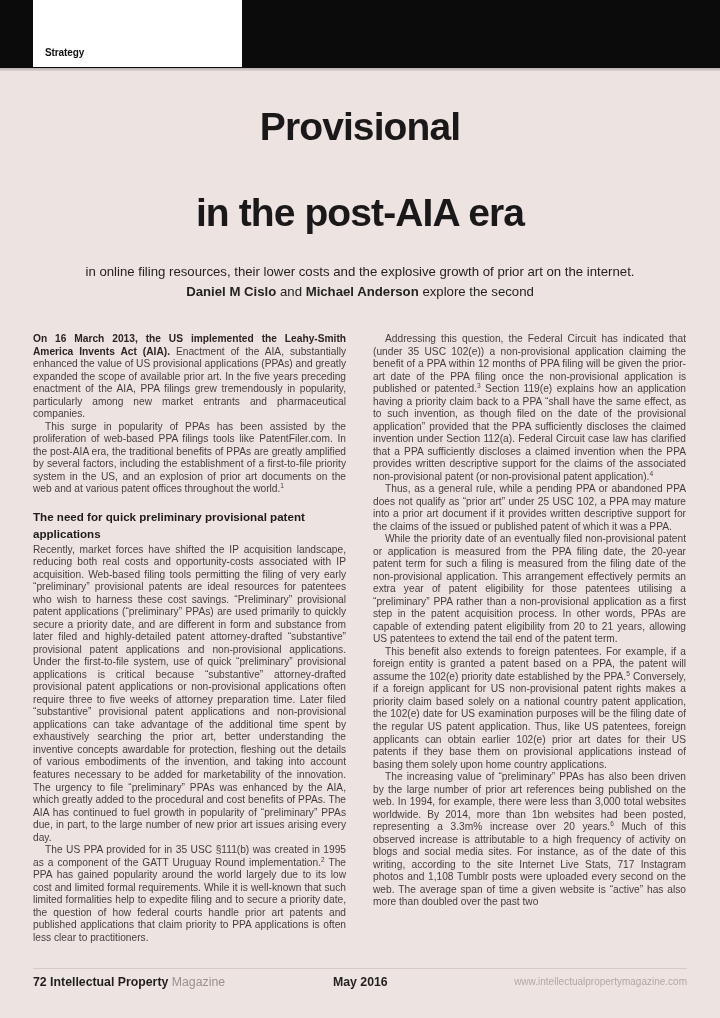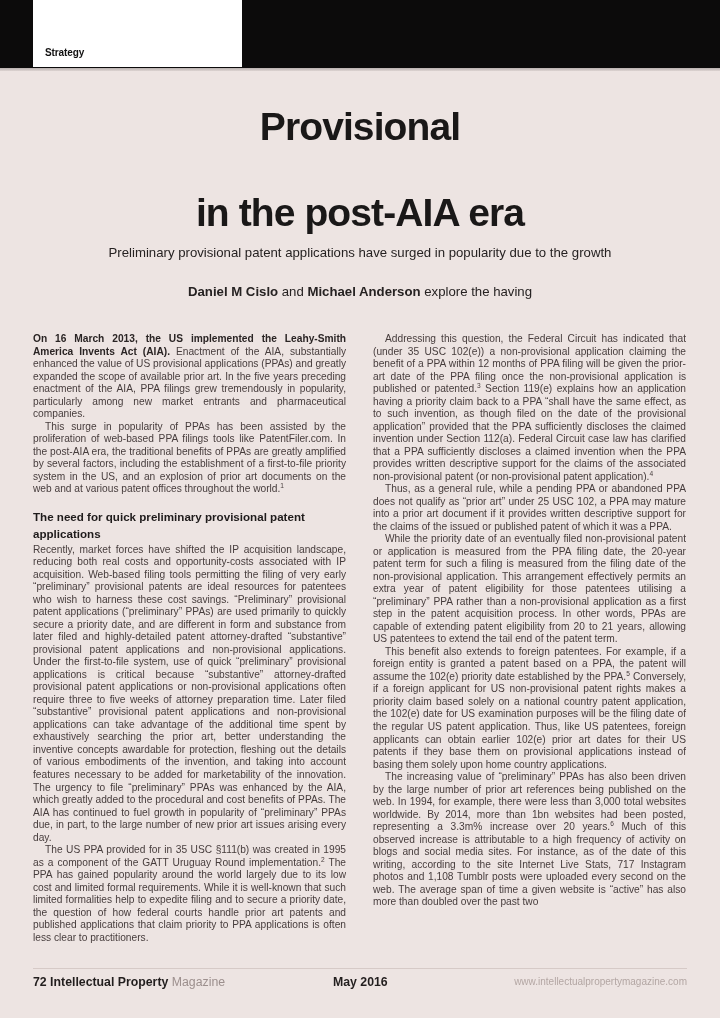--- a/index.html
+++ b/index.html
@@ -182,23 +182,23 @@
 
   <div class="title-block">
     <h1 class="article-title">
       <span>Provisional</span><br>
       <br>
       <span>in the post-AIA era</span>
     </h1>
   </div>
 
   <div class="standfirst">
-    <span>Preliminary provisional patent applications have surged in popularity due to the growth</span><br>
     <br>
-    <b>Daniel M Cislo</b><span> and </span><b>Michael Anderson</b><span> explore the having</span>
+    <span>in online filing resources, their lower costs and the explosive growth of prior art on the internet.</span><br>
+    <b>Daniel M Cislo</b><span> and </span><b>Michael Anderson</b><span> explore the second</span>
   </div>
 
   <div class="columns">
 
     <div class="col">
       <p class="no-indent"><b>On 16 March 2013, the US implemented the Leahy-Smith America Invents Act (AIA).</b><span> Enactment of the AIA, substantially enhanced the value of US provisional applications (PPAs) and greatly expanded the scope of available prior art. In the five years preceding enactment of the AIA, PPA filings grew tremendously in popularity, particularly among new market entrants and pharmaceutical companies.</span></p>
       <p><span>This surge in popularity of PPAs has been assisted by the proliferation of web-based PPA filings tools like PatentFiler.com. In the post-AIA era, the traditional benefits of PPAs are greatly amplified by several factors, including the establishment of a first-to-file priority system in the US, and an explosion of prior art documents on the web and at various patent offices throughout the world.</span><sup>1</sup></p>
       <h2>The need for quick preliminary provisional patent applications</h2>
       <p class="no-indent">Recently, market forces have shifted the IP acquisition landscape, reducing both real costs and opportunity-costs associated with IP acquisition. Web-based filing tools permitting the filing of very early “preliminary” provisional patents are ideal resources for patentees who wish to harness these cost savings. “Preliminary” provisional patent applications (“preliminary” PPAs) are used primarily to quickly secure a priority date, and are different in form and substance from later filed and highly-detailed patent attorney-drafted “substantive” provisional patent applications and non-provisional applications. Under the first-to-file system, use of quick “preliminary” provisional applications is critical because “substantive” attorney-drafted provisional patent applications or non-provisional applications often require three to five weeks of attorney preparation time. Later filed “substantive” provisional patent applications and non-provisional applications can take advantage of the additional time spent by exhaustively searching the prior art, better understanding the inventive concepts awardable for protection, fleshing out the details of various embodiments of the invention, and taking into account features necessary to be added for marketability of the innovation. The urgency to file “preliminary” PPAs was enhanced by the AIA, which greatly added to the procedural and cost benefits of PPAs. The AIA has continued to fuel growth in popularity of “preliminary” PPAs due, in part, to the large number of new prior art issues arising every day.</p>
       <p><span>The US PPA provided for in 35 USC §111(b) was created in 1995 as a component of the GATT Uruguay Round implementation.</span><sup>2</sup><span> The PPA has gained popularity around the world largely due to its low cost and limited formal requirements. While it is well-known that such limited formalities help to expedite filing and to secure a priority date, the question of how federal courts handle prior art patents and published applications that claim priority to PPA applications is often less clear to practitioners.</span></p>

